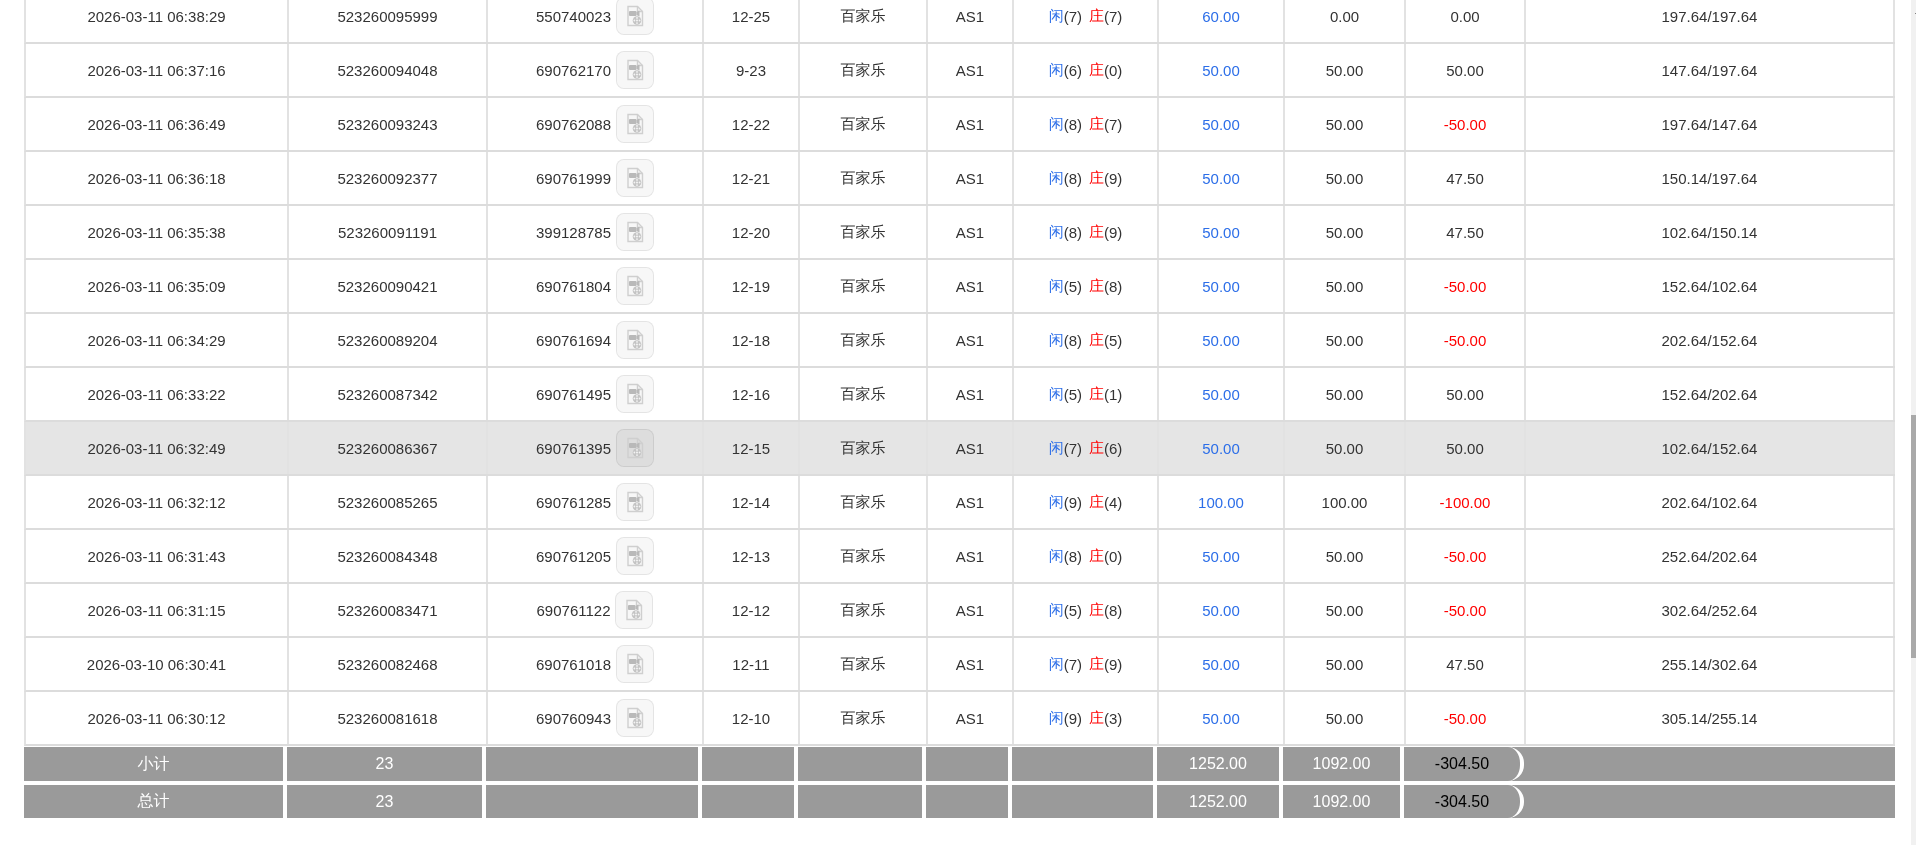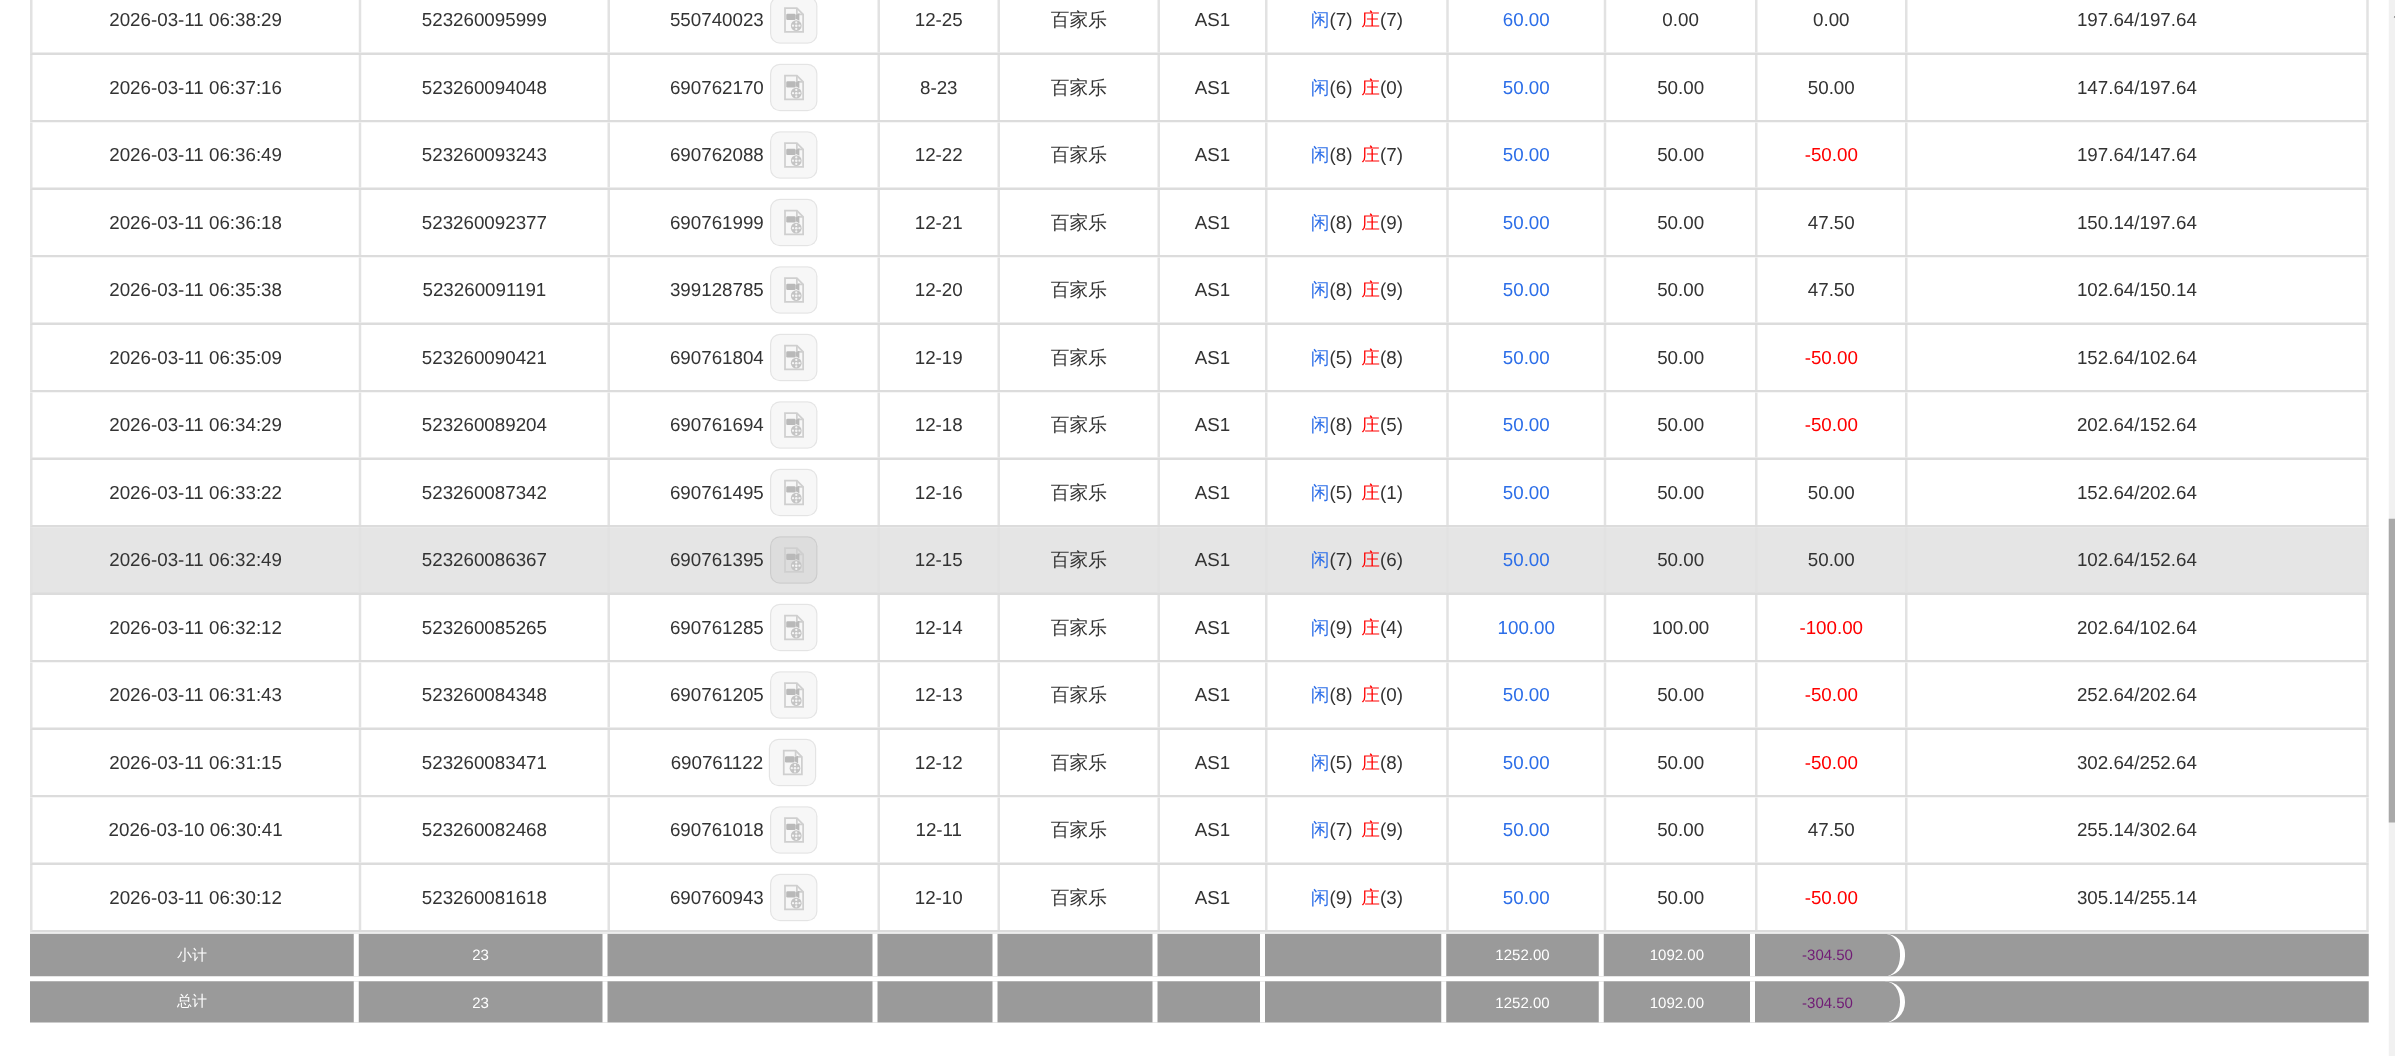--- a/index.html
+++ b/index.html
@@ -38,25 +38,25 @@
 
   
   .sumrow {
     display:grid;
     grid-template-columns:263px 199px 216px 96px 128px 86px 145px 126px 121px 120px 1fr;
     height:34px; background:#9a9a9a; margin-top:1px;
   }
   .sumrow + .sumrow { margin-top:4px; height:33px; }
   .sumcell {
     display:flex; align-items:center; justify-content:center;
-    font-size:12px; color:#ffffff; border-right:4px solid #ffffff;
+    font-size:16px; color:#ffffff; border-right:4px solid #ffffff;
     white-space:nowrap;
   }
   .sumcell:last-child { border-right:none; }
-  .sumcell.winloss-val.neg { color:#701a75;border-radius:16px; }
+  .sumcell.winloss-val.neg { color:#000000;border-radius:16px; }
 
   
   #scrollbar {
     position:absolute; right:0; top:0; width:17px; height:845px;
     background:#f1f1f1;
   }
   #scroll-up-arrow {
     width:0; height:0; margin:7px auto 0 auto;
     border-left:5px solid transparent; border-right:5px solid transparent;
     border-bottom:7px solid #4d4d4d; cursor:pointer;
@@ -125,21 +125,21 @@
           <path d="M13.5 8 L16.5 6.5 V12.5 L13.5 11 Z" fill="#b9b9b9"></path>
           <circle cx="14" cy="16.5" r="4.3" fill="#c4c4c4"></circle>
           <circle cx="14" cy="16.5" r="1" fill="#f4f4f4"></circle>
           <circle cx="14" cy="13.9" r="0.9" fill="#f4f4f4"></circle>
           <circle cx="14" cy="19.1" r="0.9" fill="#f4f4f4"></circle>
           <circle cx="11.4" cy="16.5" r="0.9" fill="#f4f4f4"></circle>
           <circle cx="16.6" cy="16.5" r="0.9" fill="#f4f4f4"></circle>
         </svg>
       </span>
     </div>
-    <div class="cell">8-23</div>
+    <div class="cell">9-23</div>
     <div class="cell">百家乐</div>
     <div class="cell">AS1</div>
     <div class="cell">
       <span class="player">闲</span>
             <span class="score">(6)</span>
             <span class="banker">庄</span>
             <span class="score">(0)</span>
     </div>
     <div class="cell blue">50.00</div>
     <div class="cell">50.00</div>

